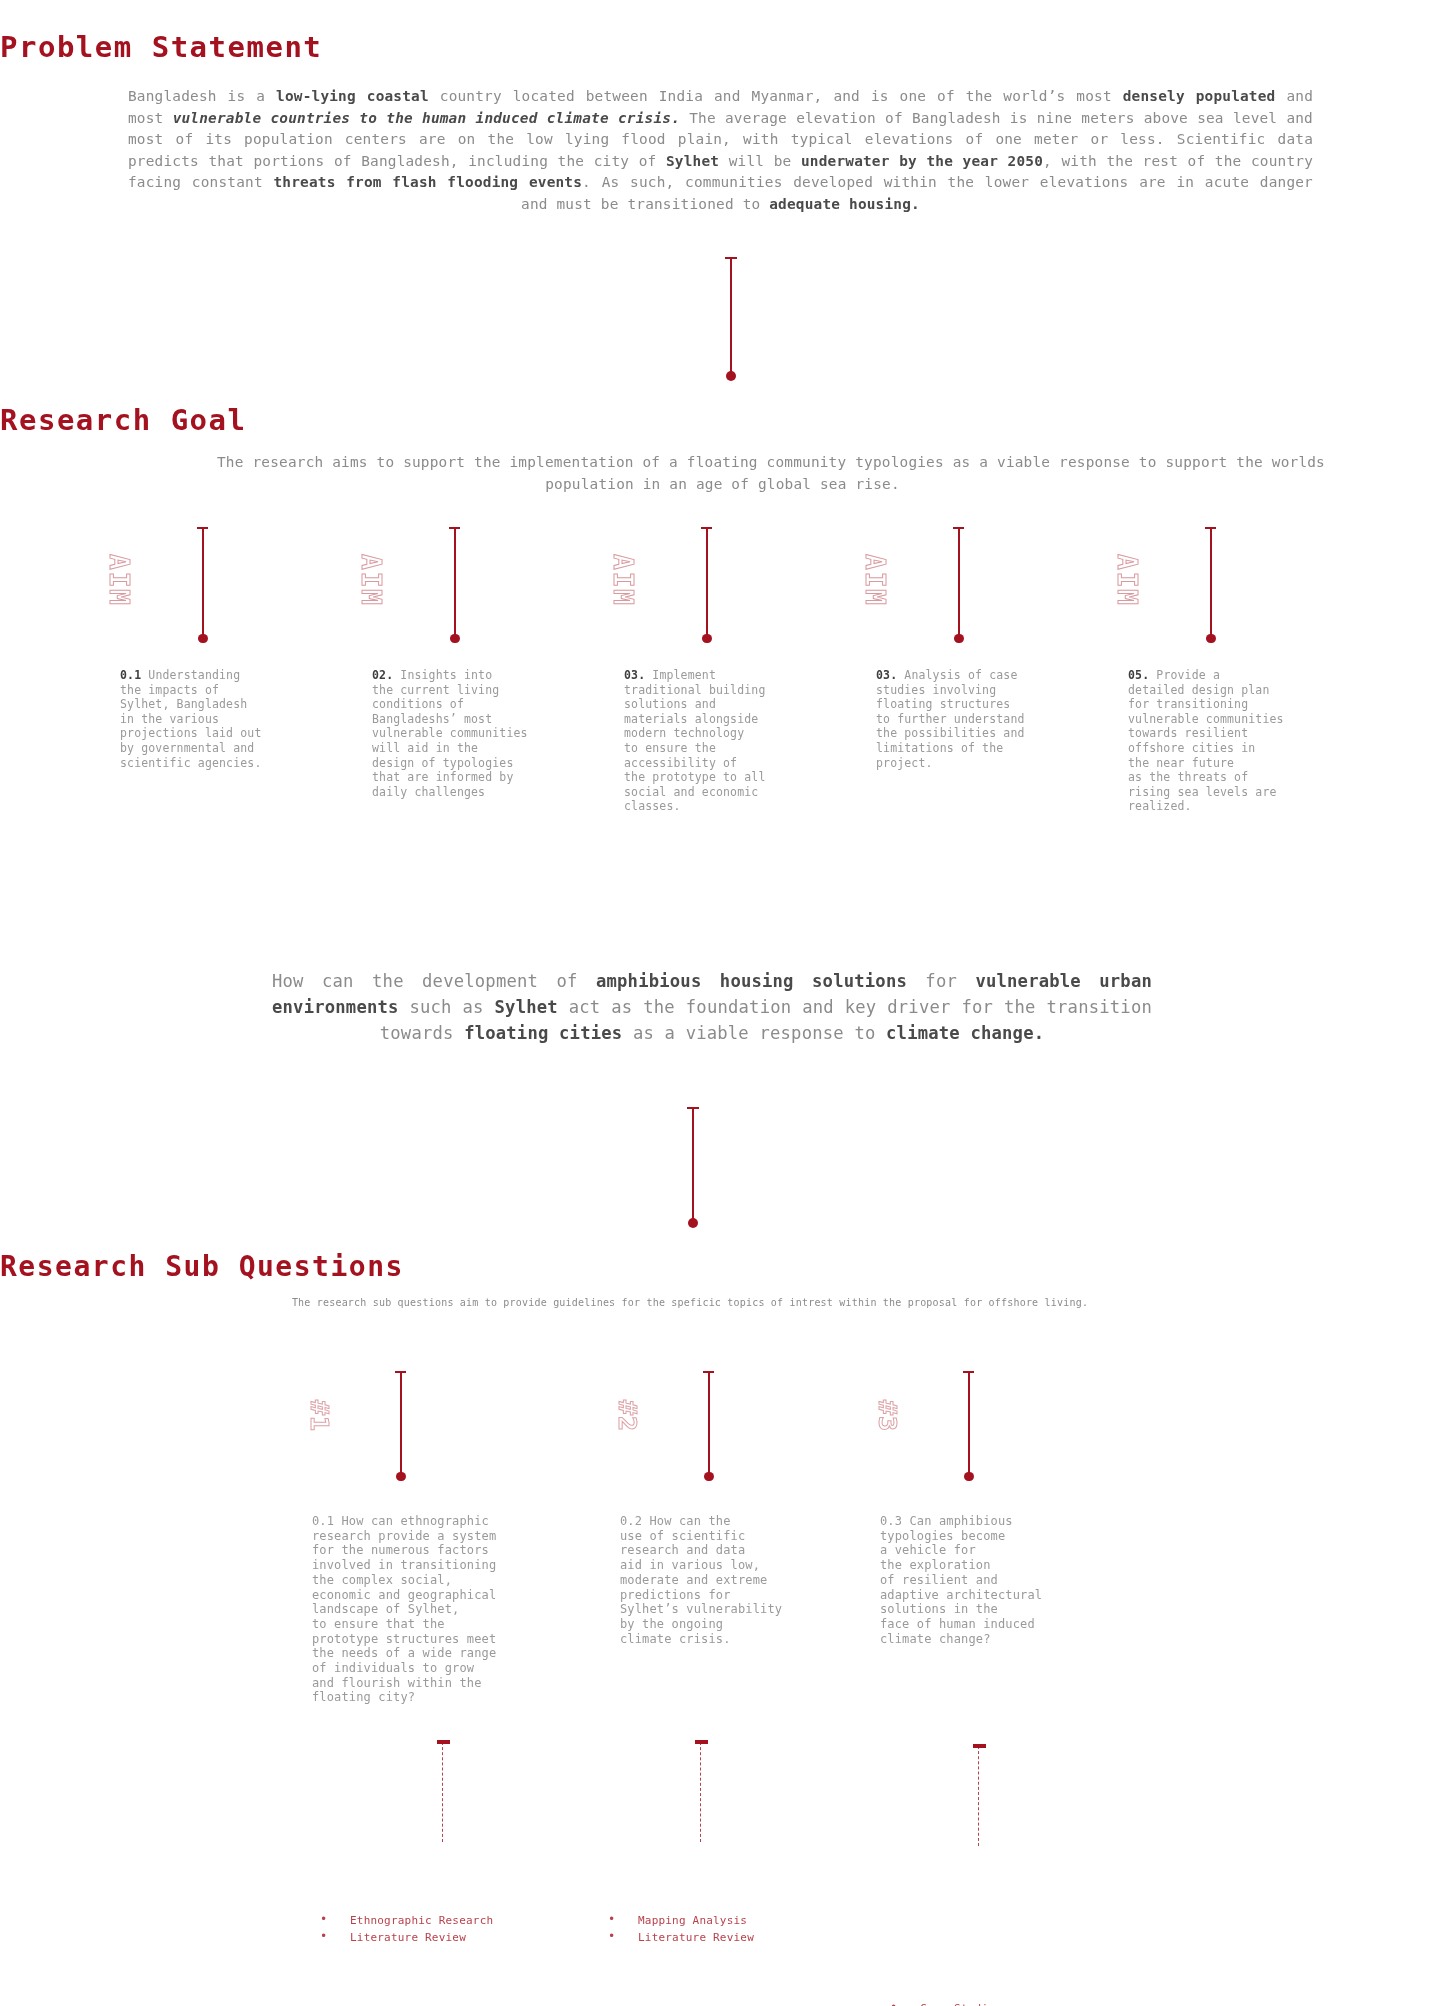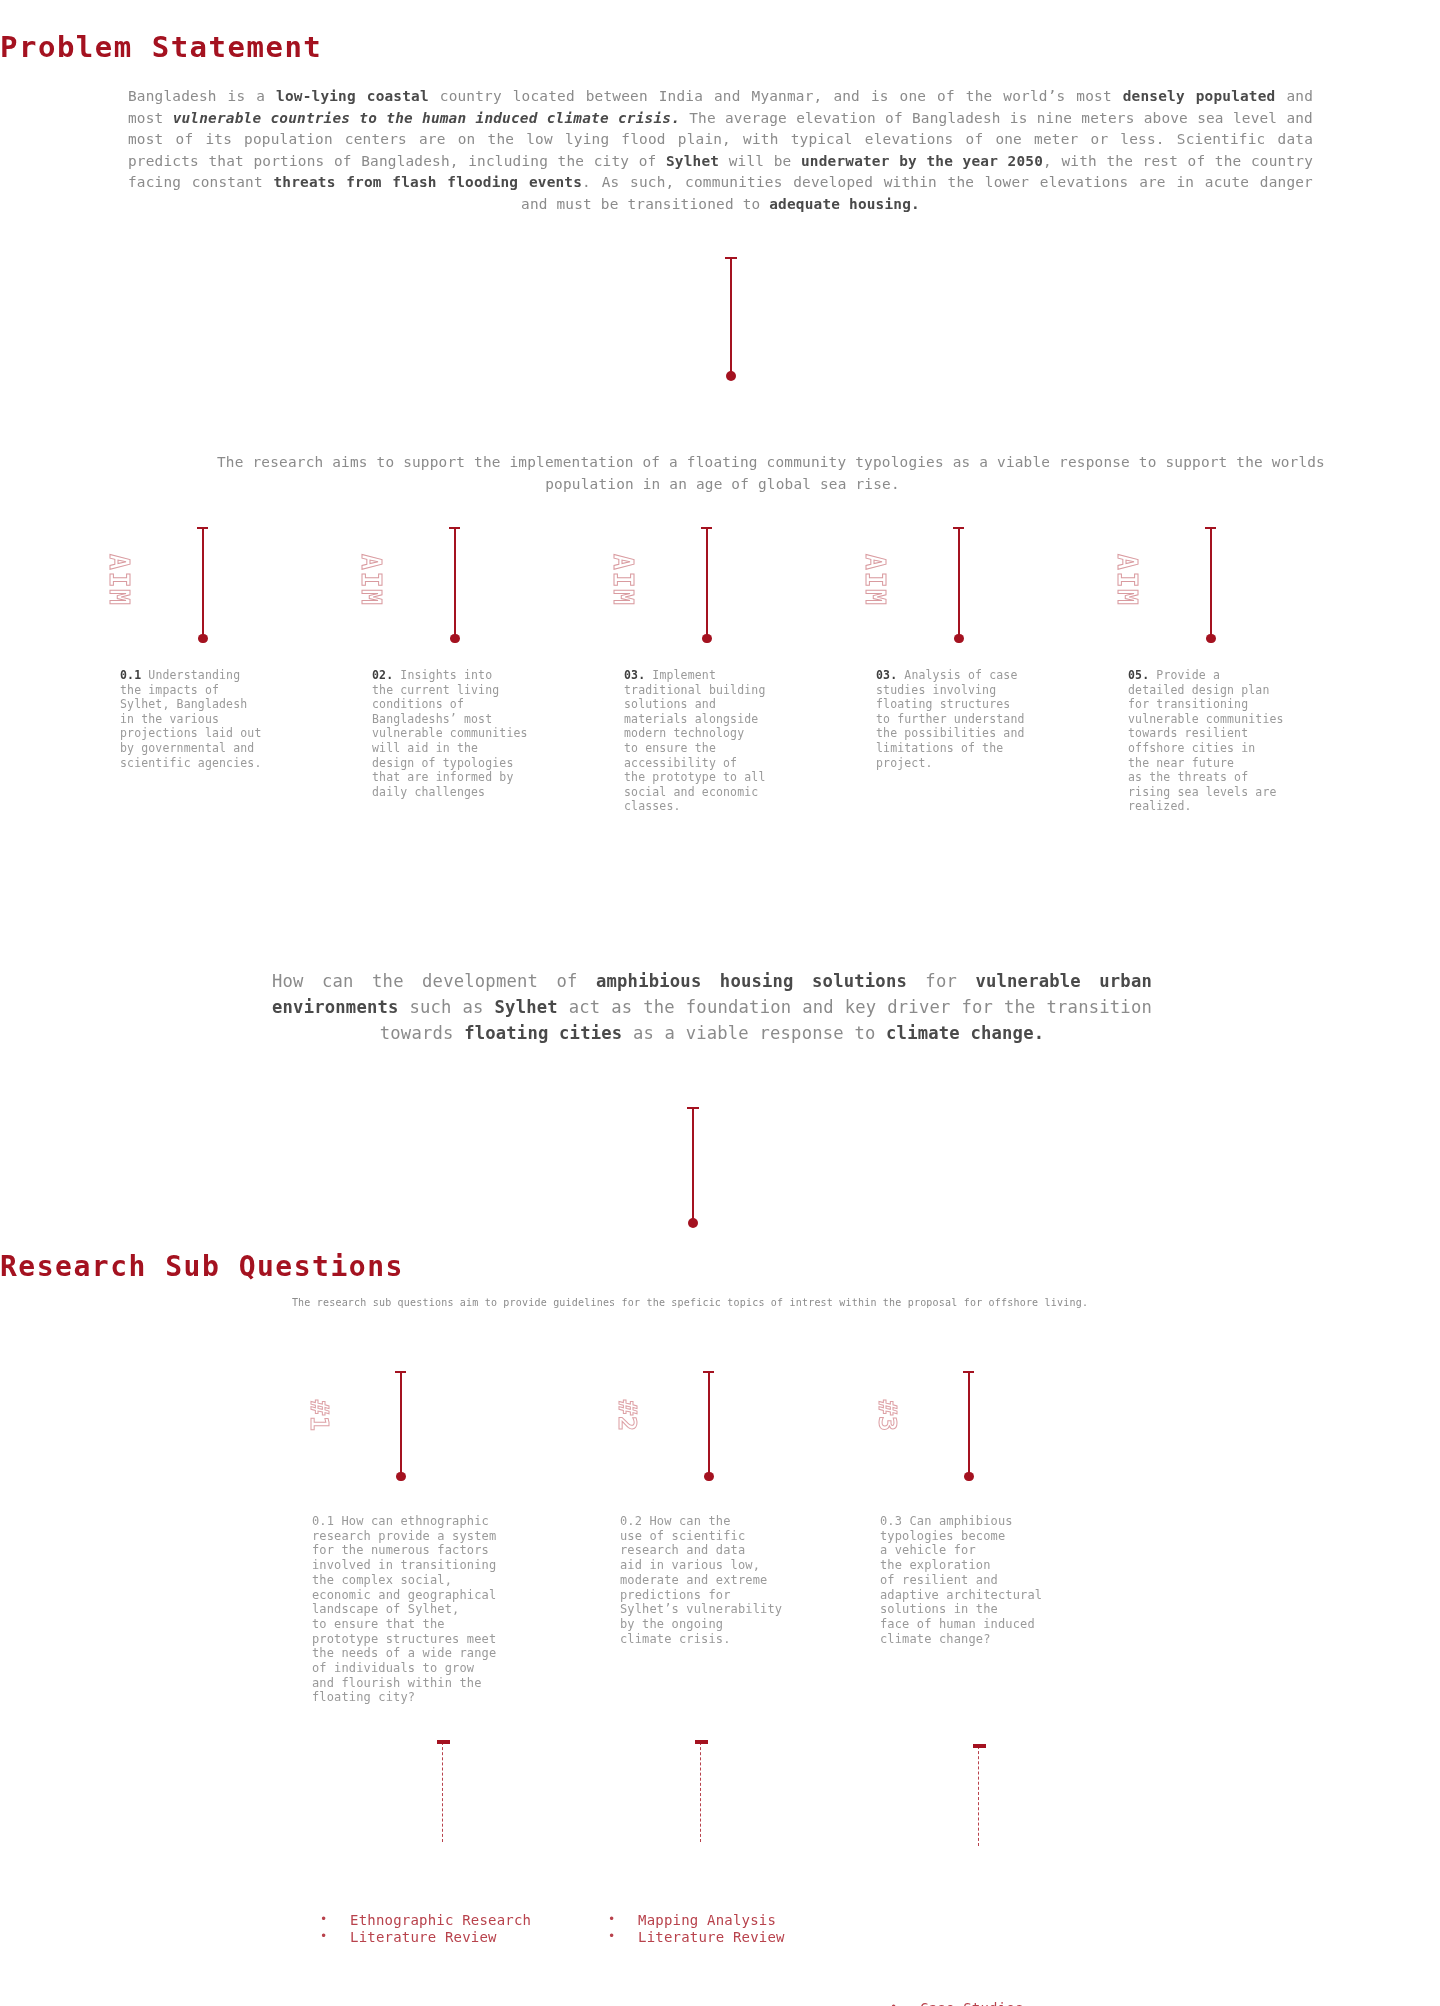--- a/index.html
+++ b/index.html
@@ -150,21 +150,21 @@
   }
   .dashed .cap-top {
     position: absolute; left: -6px; top: -2px; width: 13px; height: 3.5px; background: #a41220;
   }
 
   
   .method-list { position: absolute; width: 260px; }
   .method-list li {
     list-style: none;
     color: #b8424c;
-    font-size: 14px;
+    font-size: 11px;
     line-height: 17.4px;
     letter-spacing: 0.2px;
     position: relative;
     padding-left: 30px;
   }
   .method-list li:before {
     content: "\2022";
     position: absolute; left: 0; top: -1px;
     color: #b8424c; font-size: 12px;
   }
@@ -176,20 +176,21 @@
 
   <h1 class="heading" id="problem-title">Problem Statement</h1>
 
   <p class="para" id="problem-body">Bangladesh is a <b>low-lying coastal</b> country located between India and Myanmar, and is one of the world’s most <b>densely populated</b> and most <i class="bi">vulnerable countries to the human induced climate crisis.</i> The average elevation of Bangladesh is nine meters above sea level and most of its population centers are on the low lying flood plain, with typical elevations of one meter or less. Scientific data predicts that portions of Bangladesh, including the city of <b>Sylhet</b> will be <b>underwater by the year 2050</b>, with the rest of the country facing constant <b>threats from flash flooding events</b>. As such, communities developed within the lower elevations are in acute danger and must be transitioned to <b>adequate housing.</b></p>
 
   <div class="connector" id="connector-problem">
     <span class="cap-top"></span>
     <span class="dot-bottom"></span>
   </div>
 
+  <h1 class="heading" id="goal-title">Research Goal</h1>
 
   <p class="para para-center" id="goal-body">The research aims to support the implementation of a floating community typologies as a viable response to support the worlds population in an age of global sea rise.</p>
 
   <div id="aims">
 
     <div class="aim-col" style="left:120px">
       <div class="aim-mark">
         <div class="aim-line">
           <span class="cap-top"></span>
           <span class="dot-bottom"></span>

